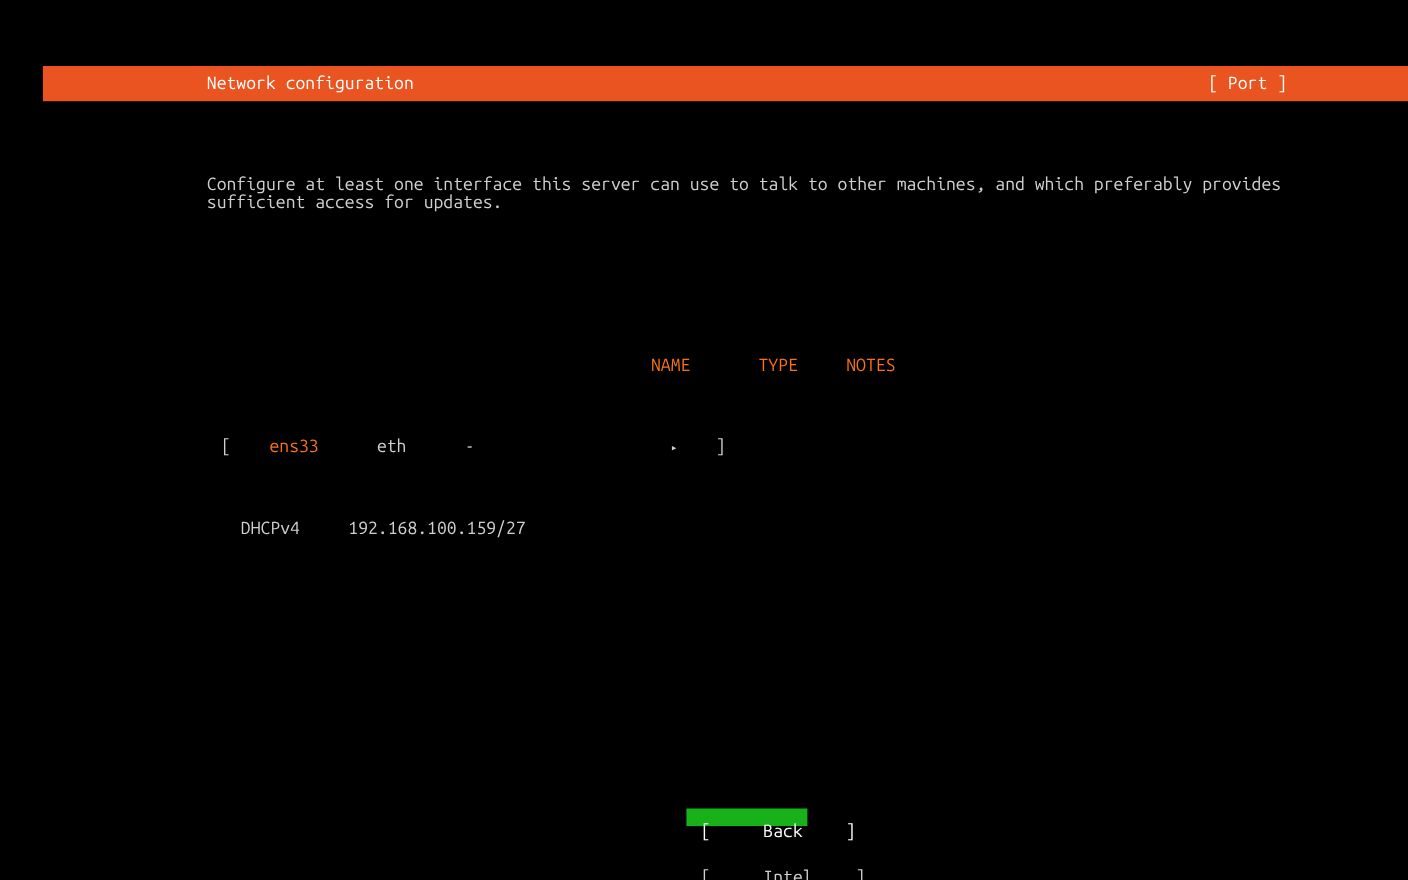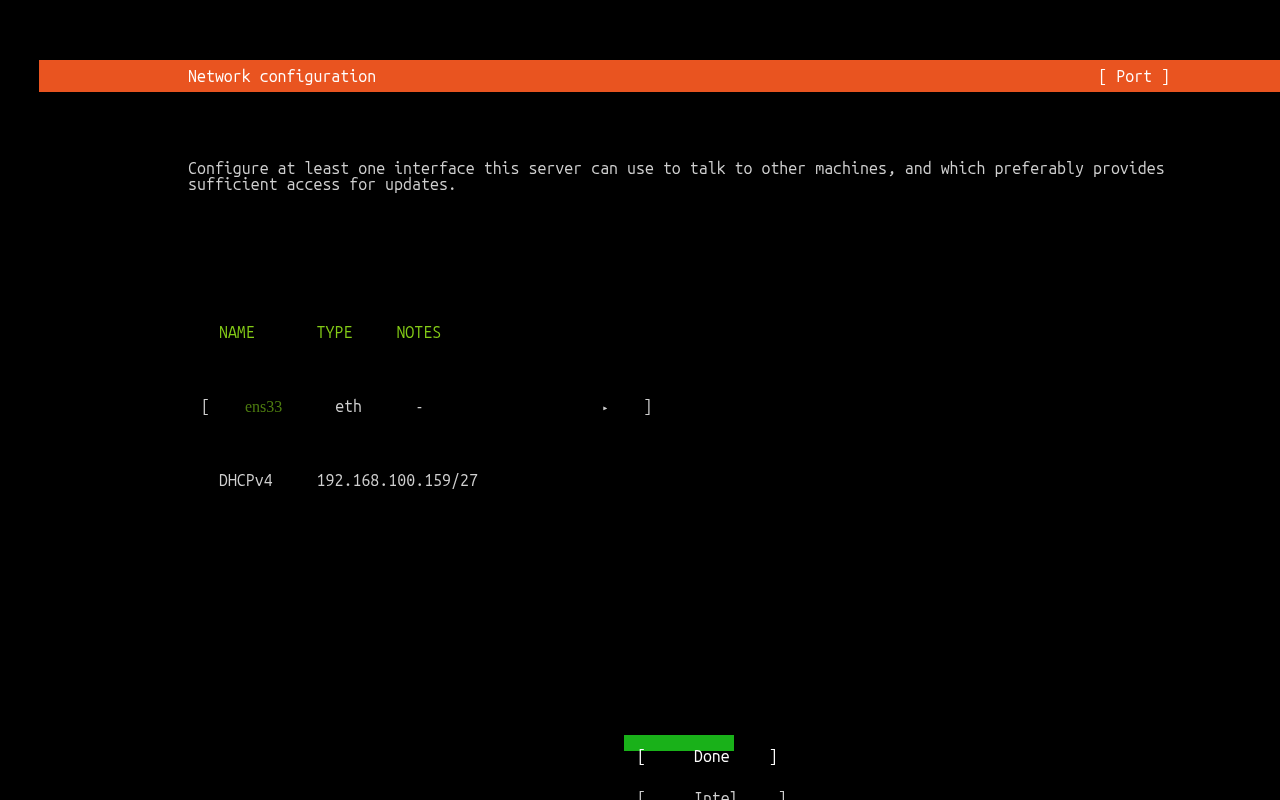--- a/index.html
+++ b/index.html
@@ -41,22 +41,22 @@
     padding-top: 10px;
     color: #d0d0d0;
     white-space: pre;
   }
   .instruction {
     color: #d0d0d0;
     white-space: normal;
     line-height: 16px;
     max-width: 1008px;
   }
-  .dim { color: #84cc16; }
-  .bright { color: #4d7c0f; font-family: Liberation Serif, serif; }
+  .dim { color: #f97316; text-align: center; }
+  .bright { color: #f97316; }
   .footer {
     position: absolute;
     bottom: 7px;
     left: 0;
     width: 100%;
     display: flex;
     flex-direction: column;
     align-items: center;
   }
   .btn {
@@ -93,21 +93,21 @@
   <div class="row"> </div>
   <div class="row dim">  <span>NAME</span>    <span>TYPE</span>  <span>NOTES</span></div>
   <div class="row"><span>[</span> <span class="bright">ens33</span>   <span>eth</span>   <span>-</span>                 <span class="arrow">▸</span> <span>]</span></div>
   <div class="row">  <span>DHCPv4</span>  <span>192.168.100.159/27</span></div>
   <div class="row"> </div>
 </div>
 
 <div class="footer">
   <div class="btn btn-done">
       <span>[</span>
-      <span>&nbsp;<span>Done</span></span>
+      <span>&nbsp;<span>Back</span></span>
       <span>]</span>
     </div>
   <div class="btn btn-back">
       <span>[</span>
       <span>&nbsp;<span>Intel</span></span>
       <span>]</span>
     </div>
 </div>
 
 </body></html>

